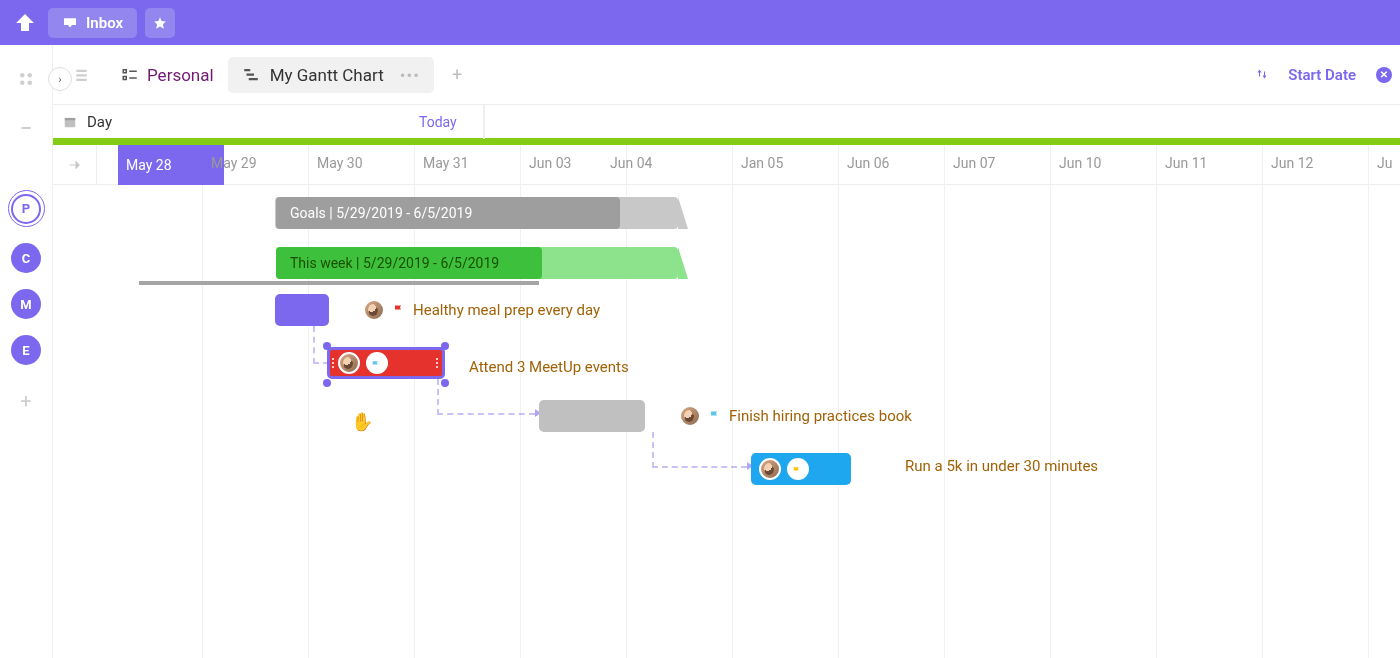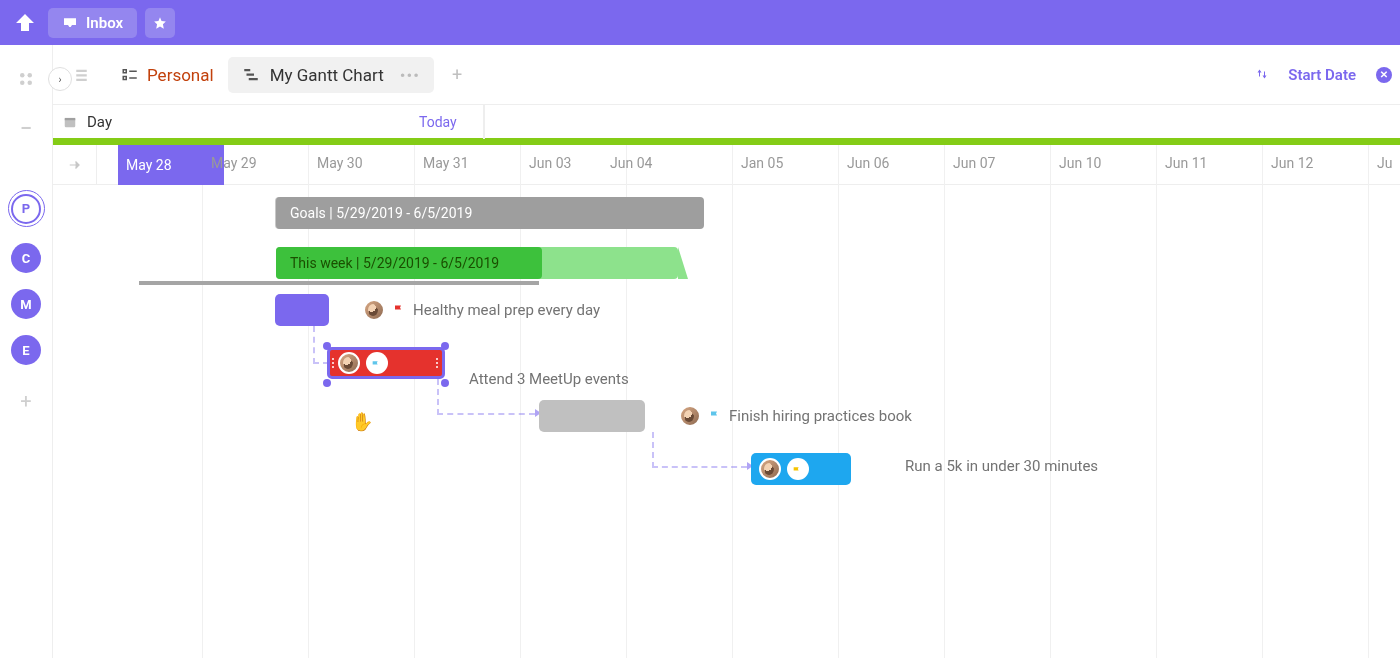--- a/index.html
+++ b/index.html
@@ -30,21 +30,21 @@
 .badge-m { background: #7b68ee; }
 .badge-e { background: #7b68ee; }
 .side-plus { color: #cfcfcf; font-size: 20px; cursor: pointer; margin-top: 8px; }
 
 
 .content { flex: 1; border-left: 1px solid #eee; display: flex; flex-direction: column; }
 
 
 .tabs-row { display: flex; align-items: center; padding: 0 8px 0 20px; height: 60px; border-bottom: 1px solid #eee; }
 .tab-ic-g { width: 20px; height: 20px; display: flex; align-items: center; justify-content: center; color: #c7c7c7; margin-right: 28px; cursor: pointer; }
-.tab-personal { display: flex; align-items: center; gap: 8px; font-size: 17px; color: #c2410c; cursor: pointer; }
+.tab-personal { display: flex; align-items: center; gap: 8px; font-size: 17px; color: #701a75; cursor: pointer; }
 .tab-gantt { display: flex; align-items: center; gap: 10px; background: #f1f1f1; border-radius: 5px; padding: 8px 14px; margin-left: 14px; font-size: 17px; color: #333; cursor: pointer; }
 .tab-gantt .dots { color: #bbb; letter-spacing: 1px; margin-left: 6px; }
 .tab-plus { color: #c0c0c0; font-size: 18px; margin-left: 18px; cursor: pointer; }
 .right-actions { margin-left: auto; display: flex; align-items: center; gap: 20px; color: #7b68ee; font-size: 15px; font-weight: 600; cursor: pointer; }
 .right-actions .sort-ic svg { width: 12px; height: 12px; }
 .right-actions .close-ic { width: 16px; height: 16px; border-radius: 50%; background: #7b68ee; color: #fff; display: flex; align-items: center; justify-content: center; font-size: 10px; }
 
 
 .dayrow { height: 40px; display: flex; align-items: center; border-bottom: 7px solid #84cc16; padding-left: 10px; position: relative; }
 .dayrow .day-cell { display: flex; align-items: center; gap: 10px; font-size: 15px; color: #333; }
@@ -58,41 +58,41 @@
 .tl-cols { position: absolute; left: 44px; right: 0; top: 0; bottom: -520px; pointer-events: none; }
 .tl-col { position: absolute; top: 0; bottom: 0; width: 106px; border-right: 1px solid #f0f0f0; }
 .tl-col-label { position: absolute; top: 10px; width: 106px; text-align: left; padding-left: 8px; font-size: 14px; color: #999; pointer-events: auto; z-index: 3; }
 .tl-col-label.active { color: #fff; background: #7b68ee; height: 40px; line-height: 40px; padding-top: 0; top: 0; }
 
 
 .gantt-body { position: relative; flex: 1; margin-left: 44px; }
 
 
 .bar { position: absolute; height: 32px; border-radius: 4px; display: flex; align-items: center; padding-left: 14px; font-size: 14px; }
-.bar-goals { left: 179px; width: 428px; background: #9e9e9e; top: 12px; color: #fff; }
+.bar-goals { left: 179px; width: 344px; background: #9e9e9e; top: 12px; color: #fff; }
 .bar-goals-faded { position: absolute; left: 178px; width: 403px; height: 32px; background: #c8c8c8; top: 12px; border-radius: 4px; }
 .bar-goals-faded::after, .bar-week-faded::after { content: ""; position: absolute; right: -10px; top: 0; width: 0; height: 0; border-top: 32px solid transparent; border-left: 10px solid currentColor; }
 .bar-goals-faded::after { color: #c8c8c8; }
 .bar-week { left: 179px; width: 266px; background: #3dc13c; top: 62px; color: #1a4f00; }
 .bar-week-faded { position: absolute; left: 179px; width: 402px; height: 32px; background: #8de28c; top: 62px; border-radius: 4px; }
 .bar-week-faded::after { color: #8de28c; }
 .indicator { position: absolute; left: 42px; width: 400px; height: 4px; background: #a5a5a5; top: 96px; }
 
 
 .task-block { position: absolute; height: 32px; border-radius: 5px; }
 .task-purple { left: 178px; width: 54px; background: #7b68ee; top: 109px; }
 .task-red { left: 230px; width: 118px; background: #e5322d; top: 162px; border: 3px solid #7b68ee; display: flex; align-items: center; gap: 6px; padding-left: 8px; }
 .task-red .handle { position: absolute; top: 4px; bottom: 4px; width: 4px; display: flex; flex-direction: column; justify-content: center; gap: 2px; }
 .task-red .handle span { width: 2px; height: 2px; background: #fff; border-radius: 50%; }
 .task-red .handle.l { left: 2px; }
 .task-red .handle.r { right: 2px; }
 .task-gray { left: 442px; width: 106px; background: #c0c0c0; top: 215px; }
 .task-blue { left: 654px; width: 100px; background: #1ea7ef; top: 268px; display: flex; align-items: center; gap: 6px; padding-left: 8px; }
 
-.task-label { position: absolute; font-size: 15px; color: #737373; display: flex; align-items: center; gap: 8px; }
+.task-label { position: absolute; font-size: 15px; color: #a16207; display: flex; align-items: center; gap: 8px; }
 .flag { width: 12px; height: 14px; display: inline-block; }
 .flag.red { color: #e5322d; }
 .flag.cyan { color: #5ec5eb; }
 .flag.yellow { color: #f5c300; }
 
 .avatar { width: 24px; height: 24px; border-radius: 50%; background: linear-gradient(135deg,#d8a884,#8e6a52); border: 2px solid #fff; display: inline-block; overflow: hidden; position: relative; }
 .avatar::after { content: ""; position: absolute; inset: 3px 5px 3px 3px; background: radial-gradient(circle at 35% 30%, #f3d2b3 0 40%, transparent 41%), radial-gradient(circle at 60% 70%, #6a4a36 0 50%, transparent 51%); border-radius: 50%; }
 .avatar.small { width: 22px; height: 22px; }
 .flag-circle { width: 22px; height: 22px; border-radius: 50%; background: #fff; display: flex; align-items: center; justify-content: center; }
 
@@ -278,21 +278,21 @@
         <div class="handle r">
             <span></span>
             <span></span>
             <span></span>
           </div>
       </div>
       <div class="dep-dot" style="left:226px; top:157px;"></div>
       <div class="dep-dot" style="left:344px; top:157px;"></div>
       <div class="dep-dot" style="left:226px; top:194px;"></div>
       <div class="dep-dot" style="left:344px; top:194px;"></div>
-      <div class="task-label" style="left:372px; top:185px;">
+      <div class="task-label" style="left:372px; top:173px;">
         <span>Attend 3 MeetUp events</span>
       </div>
 
       <div class="task-block task-gray"></div>
       <div class="task-label" style="left:582px; top:220px;">
         <span class="avatar small"></span>
         <span class="flag cyan"><svg viewBox="0 0 24 24" fill="currentColor" width="12" height="14">
               <path d="M4 2v20M4 3h12l-2 4 2 4H4"></path>
             </svg></span>
         <span>Finish hiring practices book</span>

